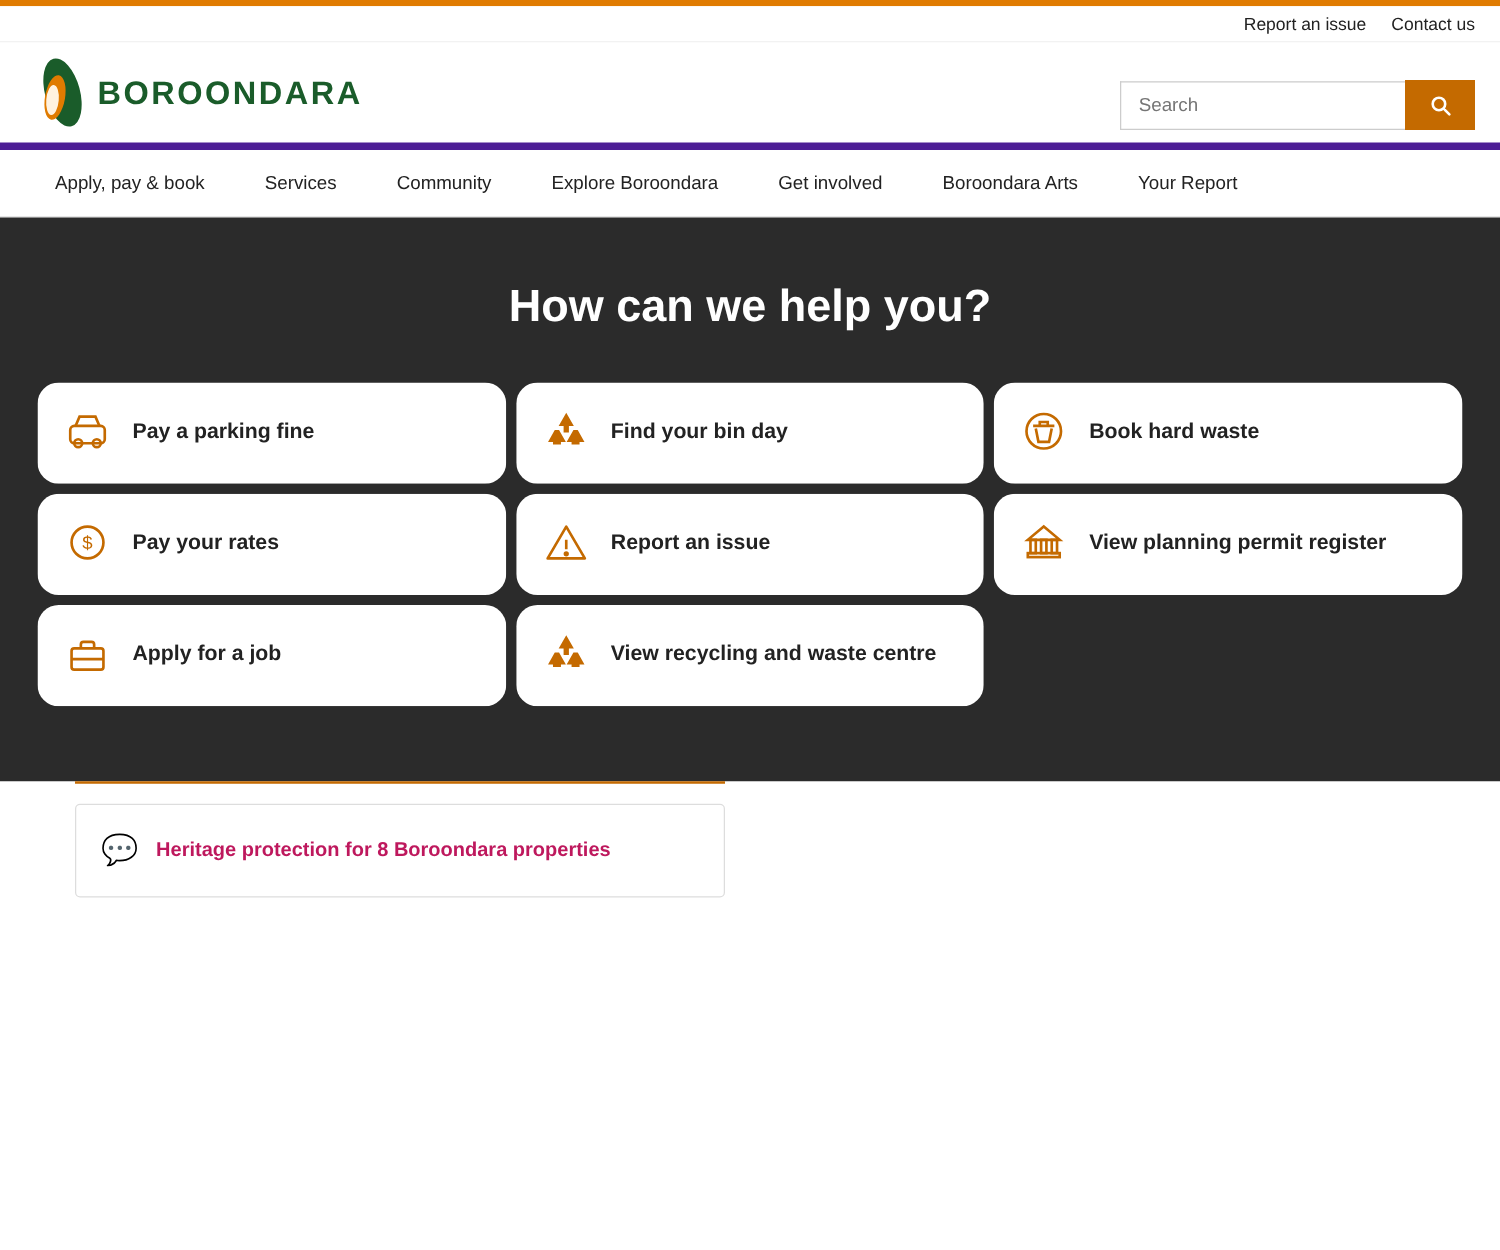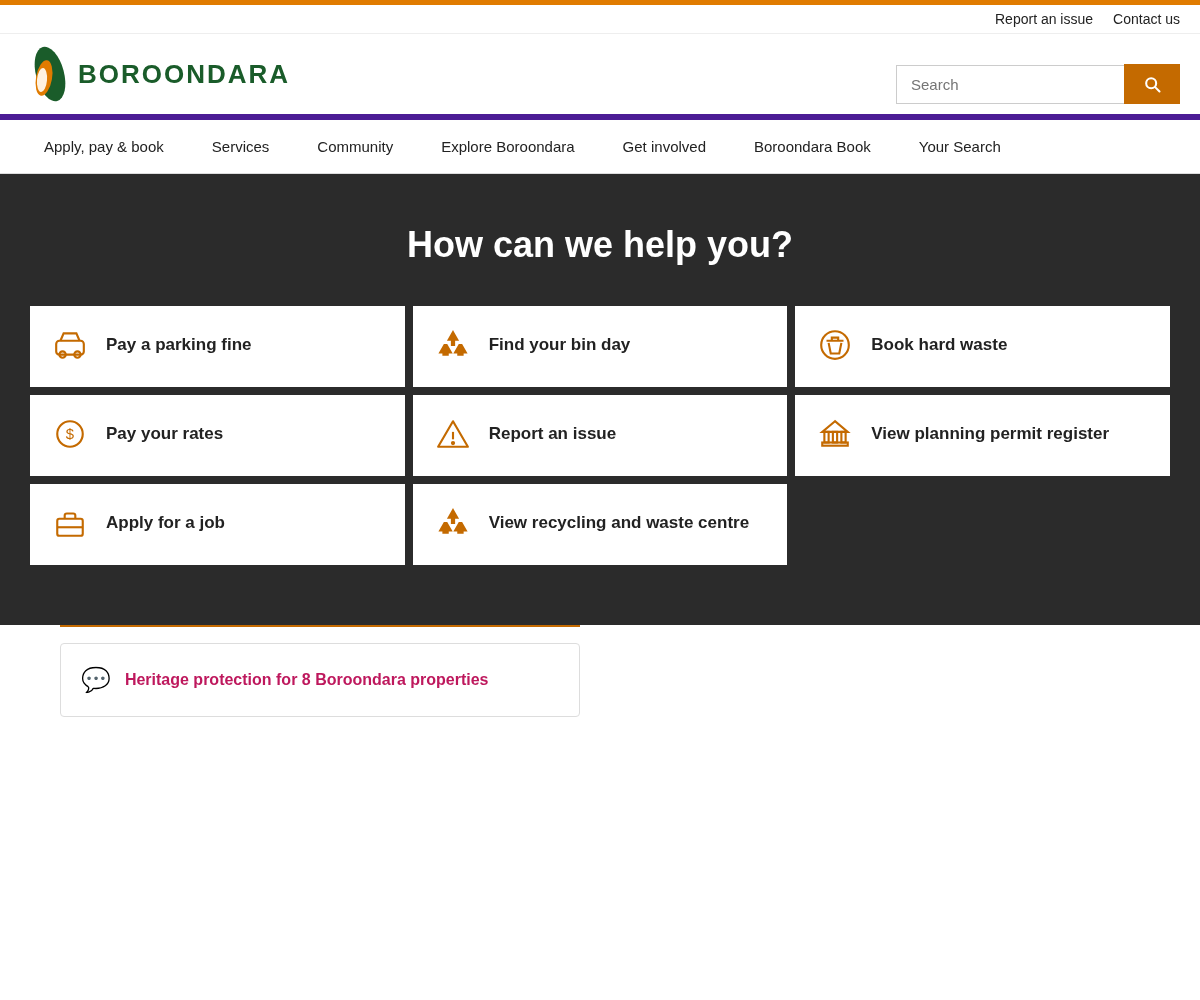--- a/index.html
+++ b/index.html
@@ -107,20 +107,21 @@
     .grid-card {
       background: #fff;
       display: flex;
       align-items: center;
       gap: 16px;
       padding: 22px 20px;
       cursor: pointer;
       border-bottom: 3px solid transparent;
       transition: border-color 0.2s;
       text-align: left;
+      border-radius: 17px;
     }
     .card-icon {
       color: #c46a00;
       font-size: 30px;
       min-width: 40px;
       display: flex;
       align-items: center;
       justify-content: center;
     }
     .card-label {
@@ -232,22 +233,22 @@
   </div>
 </div>
 
 <nav class="nav">
 
 <a class="nav-item" href="#">Apply, pay &amp; book</a>
     <a class="nav-item" href="#">Services</a>
     <a class="nav-item" href="#">Community</a>
     <a class="nav-item" href="#">Explore Boroondara</a>
     <a class="nav-item" href="#">Get involved</a>
-    <a class="nav-item" href="#">Boroondara Book</a>
-    <a class="nav-item" href="#">Your Search</a>
+    <a class="nav-item" href="#">Boroondara Arts</a>
+    <a class="nav-item" href="#">Your Report</a>
   </nav>
 
 <section class="hero">
   <h1>How can we help you?</h1>
   <div class="grid" id="cards-grid">
 
   <div class="grid-card">
         <div class="card-icon">
           <svg viewBox="0 0 32 32" width="34" height="34" fill="none" stroke="#c46a00" stroke-width="2">
             <rect x="3" y="12" width="26" height="13" rx="3"></rect>

